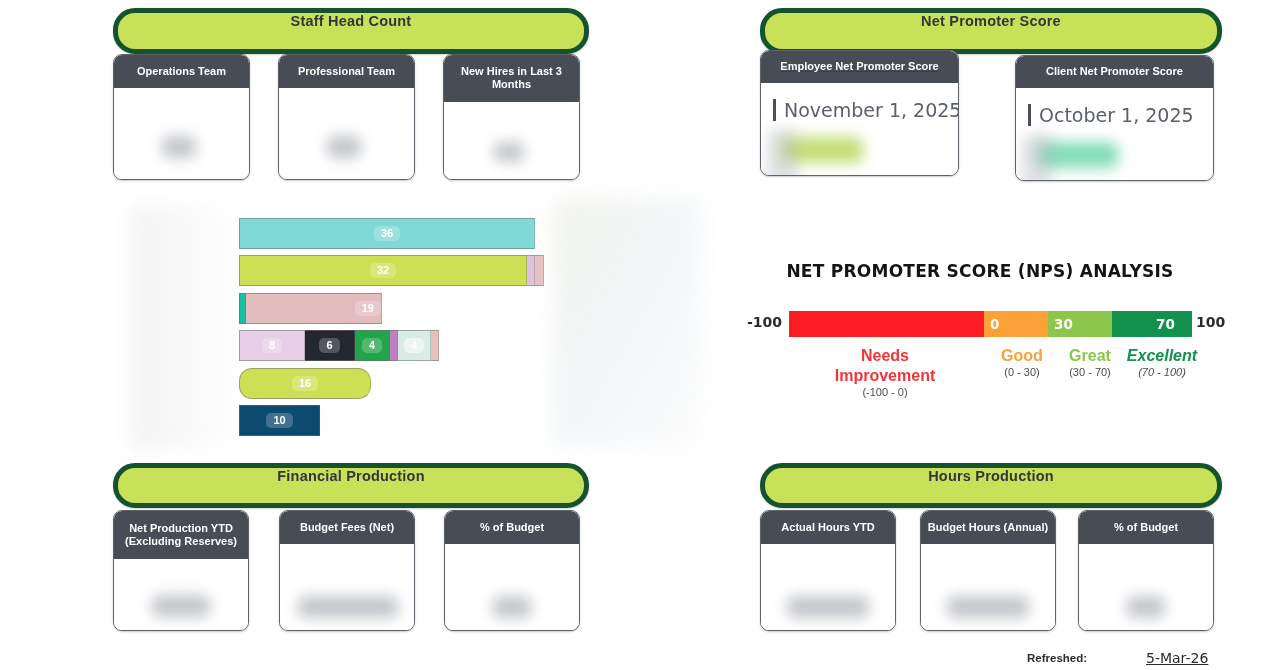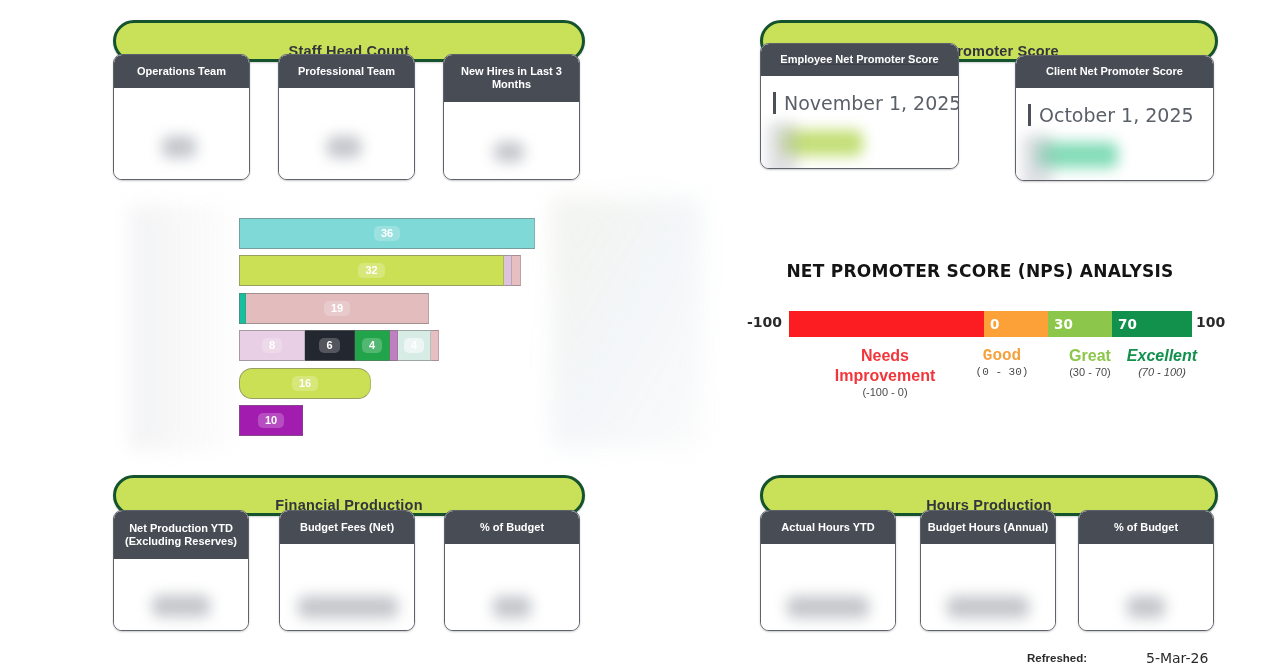--- a/index.html
+++ b/index.html
@@ -11,25 +11,24 @@
     position:relative;
     overflow:hidden;
     color:#3b3f46;
   }
   .stage{position:absolute;left:0;top:0;width:1280px;height:670px;}
 
   
   .banner{
     position:absolute;
     background:#c9e159;
-    border:3px solid #14532d;
+    border:5px solid #14532d;
     border-radius:22px;
-    display:flex;align-items:flex-end;justify-content:center;
+    display:flex;align-items:flex-start;justify-content:center;
     box-shadow:0 1px 2px rgba(0,0,0,.18);
-    margin-top:12px;
   }
   .banner span{
     font-size:14.5px;font-weight:bold;color:#32363c;letter-spacing:.2px;
   }
 
   
   .kpi{
     position:absolute;
     background:#ffffff;
     border:1px solid #5d626b;
@@ -166,21 +165,21 @@
     <div class="kpi-head tall" style="height:36px;">New Hires in Last 3 Months</div>
     <div class="kpi-body">
       <div class="blob grey" style="left:50px;top:30px;width:30px;height:20px;"></div>
     </div>
   </div>
 
   <div class="banner" style="left:760px;top:8px;width:452px;height:36px;">
     <span>Net Promoter Score</span>
   </div>
 
-  <div class="kpi" style="left:760px;top:43px;width:197px;height:124px;text-decoration:underline;">
+  <div class="kpi" style="left:760px;top:50px;width:197px;height:124px;text-decoration:underline;">
     <div class="kpi-head" style="height:21px;">Employee Net Promoter Score</div>
     <div class="kpi-body">
       <div class="npsdate">
         <span class="tick"></span>
         <span class="txt">November 1, 2025</span>
       </div>
       <div class="blob green" style="left:20px;top:44px;width:82px;height:26px;"></div>
       <div class="blob grey" style="left:6px;top:36px;width:30px;height:58px;opacity:.45;"></div>
     </div>
   </div>
@@ -199,29 +198,29 @@
 
   <div class="chart" style="left:130px;top:205px;width:420px;height:245px;">
     <div class="axis-blur"></div>
     <div id="bars">
         <div class="barrow" style="left: 109px; top: 13px;">
           <div class="seg" style="width: 296px; background: rgb(127, 217, 214);">
             <span class="lbl">36</span>
           </div>
         </div>
         <div class="barrow" style="left: 109px; top: 50px;">
-          <div class="seg" style="width: 265px; background: rgb(204, 224, 85);">
+          <div class="seg" style="width: 288px; background: rgb(204, 224, 85);">
             <span class="lbl">32</span>
           </div>
           <div class="seg" style="width: 8px; background: rgb(223, 195, 221);"></div>
           <div class="seg" style="width: 9px; background: rgb(232, 191, 192);"></div>
         </div>
         <div class="barrow" style="left: 109px; top: 88px;">
           <div class="seg" style="width: 7px; background: rgb(22, 191, 160);"></div>
-          <div class="seg" style="width: 183px; background: rgb(227, 188, 190);">
+          <div class="seg" style="width: 136px; background: rgb(227, 188, 190); justify-content: flex-end;">
             <span class="lbl">19</span>
           </div>
         </div>
         <div class="barrow" style="left: 109px; top: 125px;">
           <div class="seg" style="width: 66px; background: rgb(233, 207, 229);">
             <span class="lbl">8</span>
           </div>
           <div class="seg" style="width: 50px; background: rgb(35, 39, 47);">
             <span class="lbl">6</span>
           </div>
@@ -233,52 +232,52 @@
             <span class="lbl" style="color: rgb(255, 255, 255); background: rgba(255, 255, 255, 0.55);">4</span>
           </div>
           <div class="seg" style="width: 8px; background: rgb(232, 191, 192);"></div>
         </div>
         <div class="barrow" style="left: 109px; top: 163px;">
           <div class="seg" style="width: 132px; background: rgb(204, 224, 85); border-radius: 13px;">
             <span class="lbl">16</span>
           </div>
         </div>
         <div class="barrow" style="left: 109px; top: 200px;">
-          <div class="seg" style="width: 64px; background: #a21caf;">
+          <div class="seg" style="width: 81px; background: #0c4a6e;">
             <span class="lbl">10</span>
           </div>
         </div>
       </div>
   </div>
   <div class="legend-blur" style="left:552px;top:198px;width:150px;height:250px;"></div>
 
   <div class="nps-title" style="left:740px;top:261px;width:480px;">NET PROMOTER SCORE (NPS) ANALYSIS</div>
 
   <div class="gauge-end" style="left:747px;top:314px;">-100</div>
   <div class="gauge-end" style="left:1196px;top:314px;">100</div>
 
   <div class="gauge" id="gauge" style="left:789px;top:311px;width:403px;">
       <div class="gseg" style="width: 195px; background: rgb(252, 29, 35);"></div>
       <div class="gseg" style="width: 64px; background: rgb(251, 161, 56);">
         <span class="gnum">0</span>
       </div>
       <div class="gseg" style="width: 64px; background: rgb(140, 198, 74);">
         <span class="gnum">30</span>
       </div>
-      <div class="gseg" style="width: 80px; background: rgb(17, 145, 75);">
+      <div class="gseg" style="width: 80px; background: rgb(17, 145, 75); padding-left: 38px;">
         <span class="gnum">70</span>
       </div>
     </div>
 
   <div id="gauge-legend">
       <div class="glegend" style="left: 812px; top: 346px; width: 146px; position: absolute;">
         <span class="gl-name" style="color: rgb(242, 53, 59);">Needs Improvement</span>
         <span class="gl-range">(-100 - 0)</span>
       </div>
-      <div class="glegend" style="left: 970px; top: 346px; width: 64px; position: absolute; font-family: Liberation Mono, monospace;">
+      <div class="glegend" style="left: 990px; top: 346px; width: 64px; position: absolute;">
         <span class="gl-name" style="color: rgb(245, 161, 60);">Good</span>
         <span class="gl-range">(0 - 30)</span>
       </div>
       <div class="glegend" style="left: 1058px; top: 346px; width: 64px; position: absolute;">
         <span class="gl-name" style="color: rgb(140, 198, 74);">Great</span>
         <span class="gl-range">(30 - 70)</span>
       </div>
       <div class="glegend" style="left: 1122px; top: 346px; width: 80px; position: absolute; font-style: italic;">
         <span class="gl-name" style="color: rgb(18, 145, 76);">Excellent</span>
         <span class="gl-range">(70 - 100)</span>
@@ -329,15 +328,15 @@
   </div>
 
   <div class="kpi" style="left:1078px;top:510px;width:134px;height:119px;">
     <div class="kpi-head" style="height:22px;">% of Budget</div>
     <div class="kpi-body">
       <div class="blob grey" style="left:48px;top:42px;width:38px;height:22px;"></div>
     </div>
   </div>
 
   <div class="refreshed-label" style="left:1019px;top:652px;padding-left:8px;">Refreshed:</div>
-  <div class="refreshed-value" style="left:1146px;top:650px;">5-Mar-26</div>
+  <div class="refreshed-value" style="left:1146px;top:650px;text-decoration:underline;">5-Mar-26</div>
 
 </div>
 
 </body></html>

